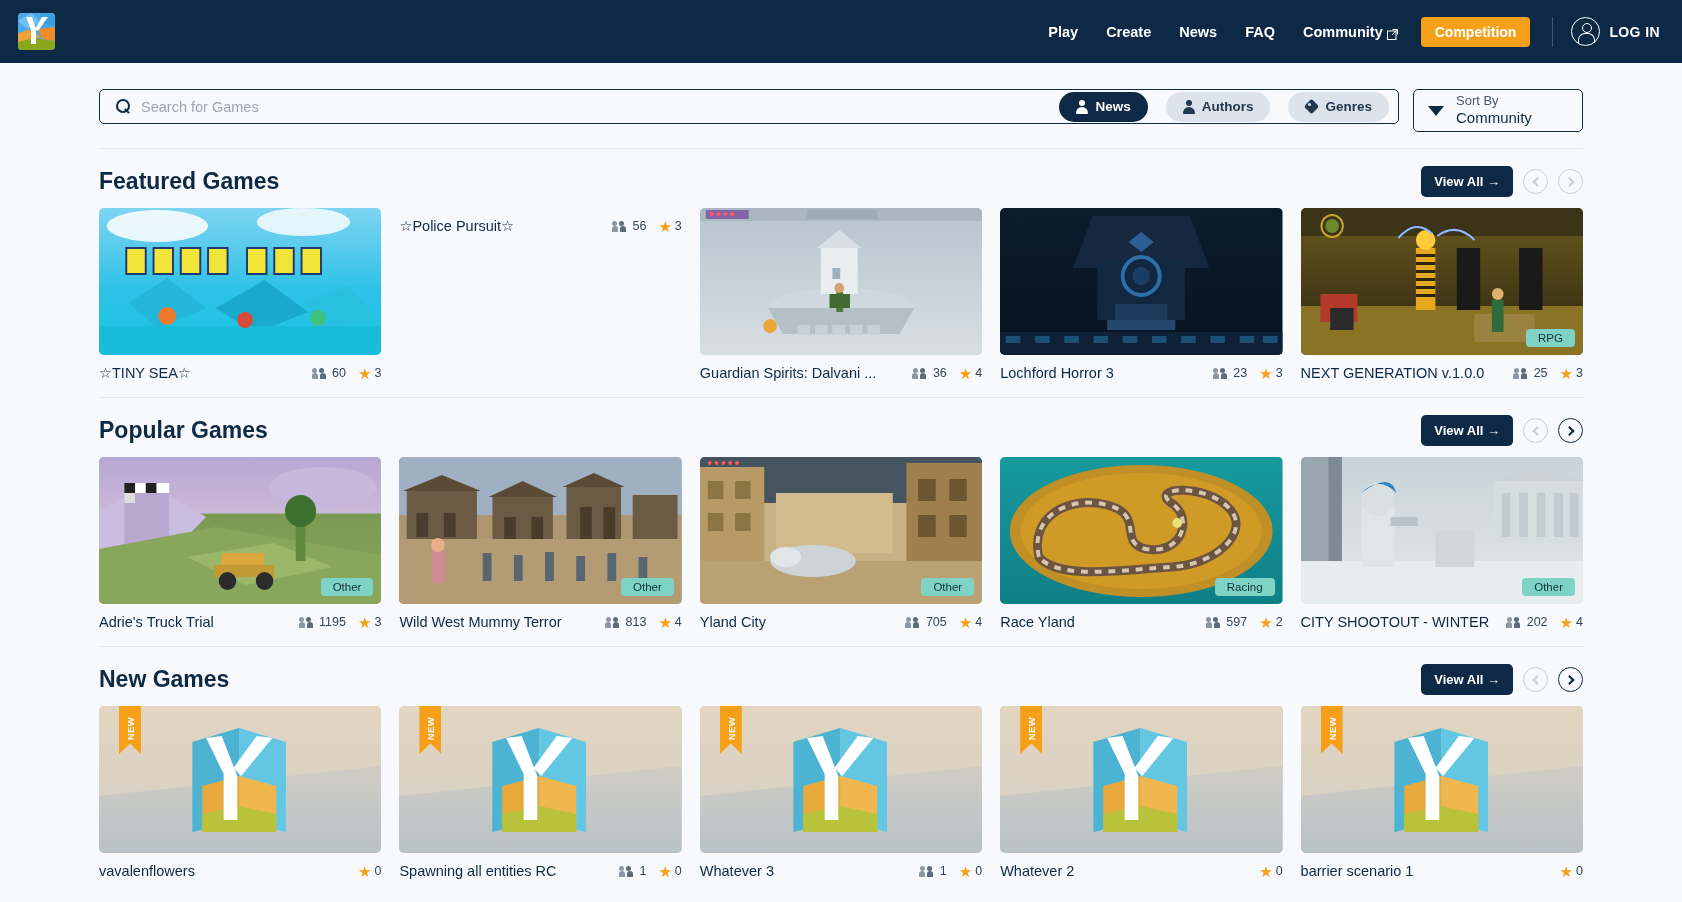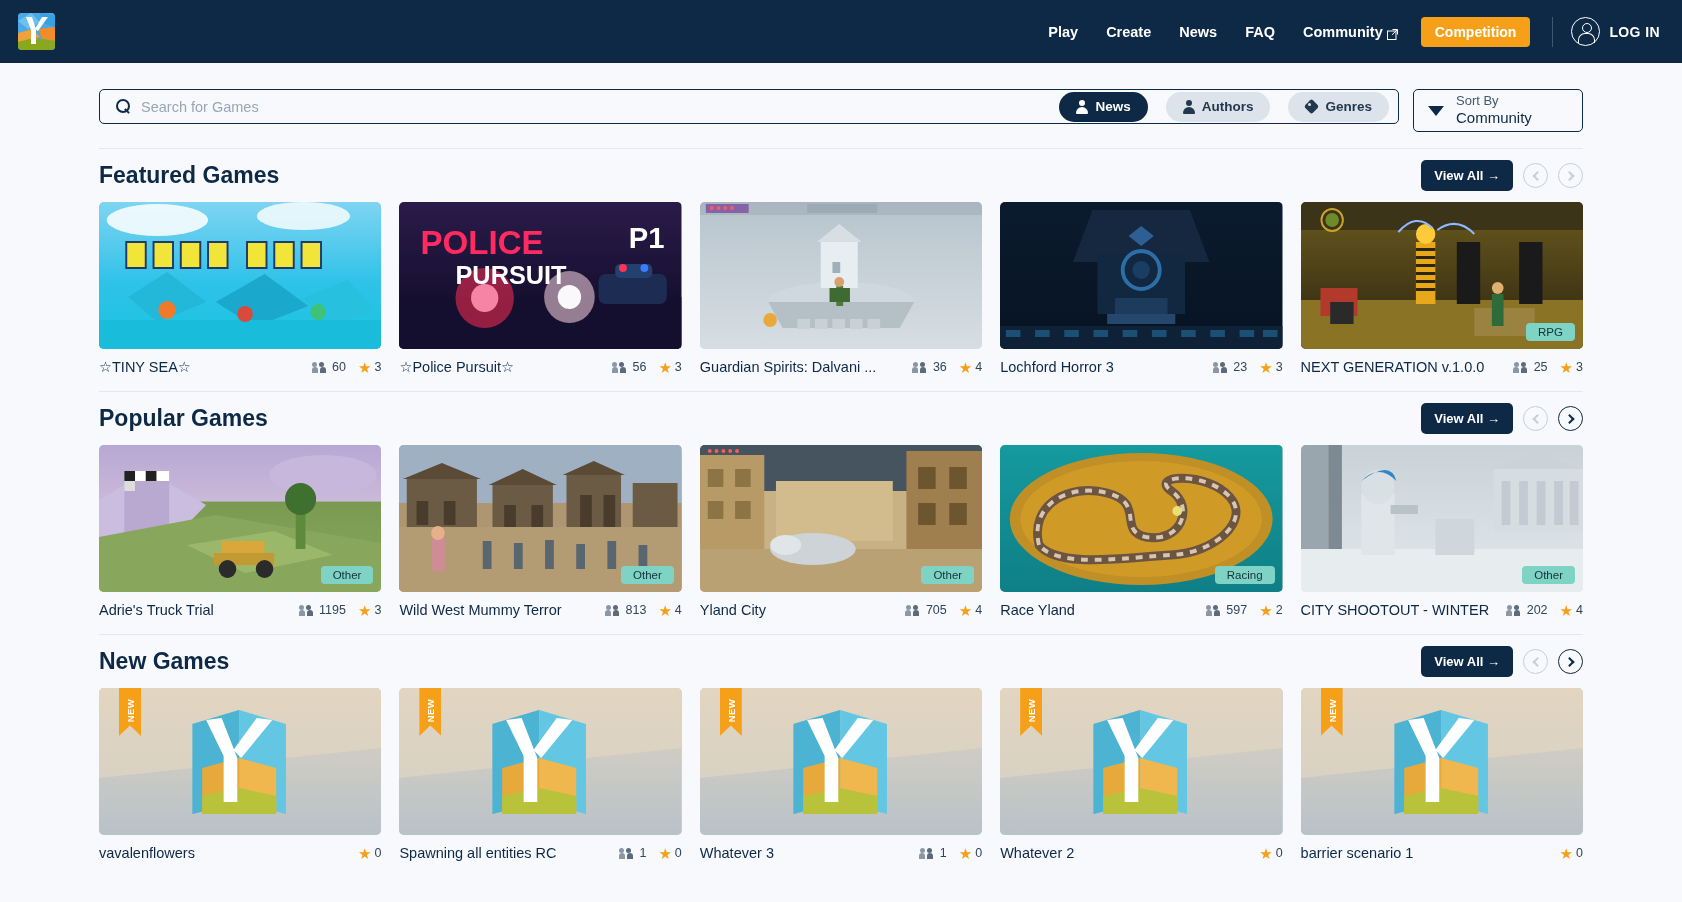--- a/index.html
+++ b/index.html
@@ -94,21 +94,21 @@
   .caret {
     width:0;height:0;border-left:8px solid transparent;border-right:8px solid transparent;
     border-top:10px solid #0d2946; flex:none;
   }
   .sort-lbl { font-size: 13px; color: #46586d; line-height: 1.1; }
   .sort-val { font-size: 15px; color: #0d2946; line-height: 1.2; }
 
   
   .section-head {
     display: flex; align-items: center; justify-content: space-between;
-    border-top: 1px solid #e3e8ef; padding-top: 11px; margin-top: 16px;
+    border-top: 1px solid #e3e8ef; padding-top: 17px; margin-top: 16px;
   }
   .section-title { font-size: 23px; font-weight: 700; color: #0d2946; }
   .head-right { display: flex; align-items: center; gap: 10px; }
   .viewall {
     background: #0d2946; color: #fff; border: none; border-radius: 5px;
     font-size: 13px; font-weight: 600; padding: 8px 13px; cursor: pointer;
     font-family: "Liberation Sans", sans-serif; white-space: nowrap;
   }
   .arrow-btn {
     width: 25px; height: 25px; border-radius: 50%; border: 1.6px solid #c7cfd9;
@@ -286,38 +286,20 @@
            <span>60</span>
          </div>
            <div class="stat">
              <span class="star">★</span>
              <span>3</span>
            </div>
          </div>
        </div>
         </div>
         <div class="card">
-          <div class="thumb">
-         <svg class="sky" viewBox="0 0 290 147" preserveAspectRatio="none" width="100%" height="100%">
-      <rect width="290" height="147" fill="url(#g-police)"></rect>
-      <rect x="0" y="95" width="290" height="52" fill="#140f2e"></rect>
-      <circle cx="88" cy="96" r="30" fill="#ff2d55" opacity=".55"></circle>
-      <circle cx="88" cy="96" r="14" fill="#ff8fb0" opacity=".9"></circle>
-      <circle cx="175" cy="95" r="26" fill="#ffd9e6" opacity=".55"></circle>
-      <circle cx="175" cy="95" r="12" fill="#ffffff" opacity=".95"></circle>
-      <rect x="205" y="72" width="70" height="30" rx="7" fill="#1c2c52"></rect>
-      <rect x="222" y="62" width="38" height="14" rx="5" fill="#24406e"></rect>
-      <circle cx="230" cy="66" r="4" fill="#ff3355"></circle>
-              <circle cx="252" cy="66" r="4" fill="#3a7bff"></circle>
-      <text x="22" y="52" font-family="Liberation Sans" font-size="34" font-weight="700" fill="#ff2b60">POLICE</text>
-      <text x="58" y="82" font-family="Liberation Sans" font-size="26" font-weight="600" fill="#ffffff">PURSUIT</text>
-      <text x="236" y="46" font-family="Liberation Sans" font-size="30" font-weight="700" fill="#ffffff">P1</text>
-            </svg>
-
-       </div>
        <div class="meta">
          <div class="gname">☆Police Pursuit☆</div>
          <div class="stats">
            <div class="stat">
            <span class="players-ico"></span>
            <span>56</span>
          </div>
            <div class="stat">
              <span class="star">★</span>
              <span>3</span>

